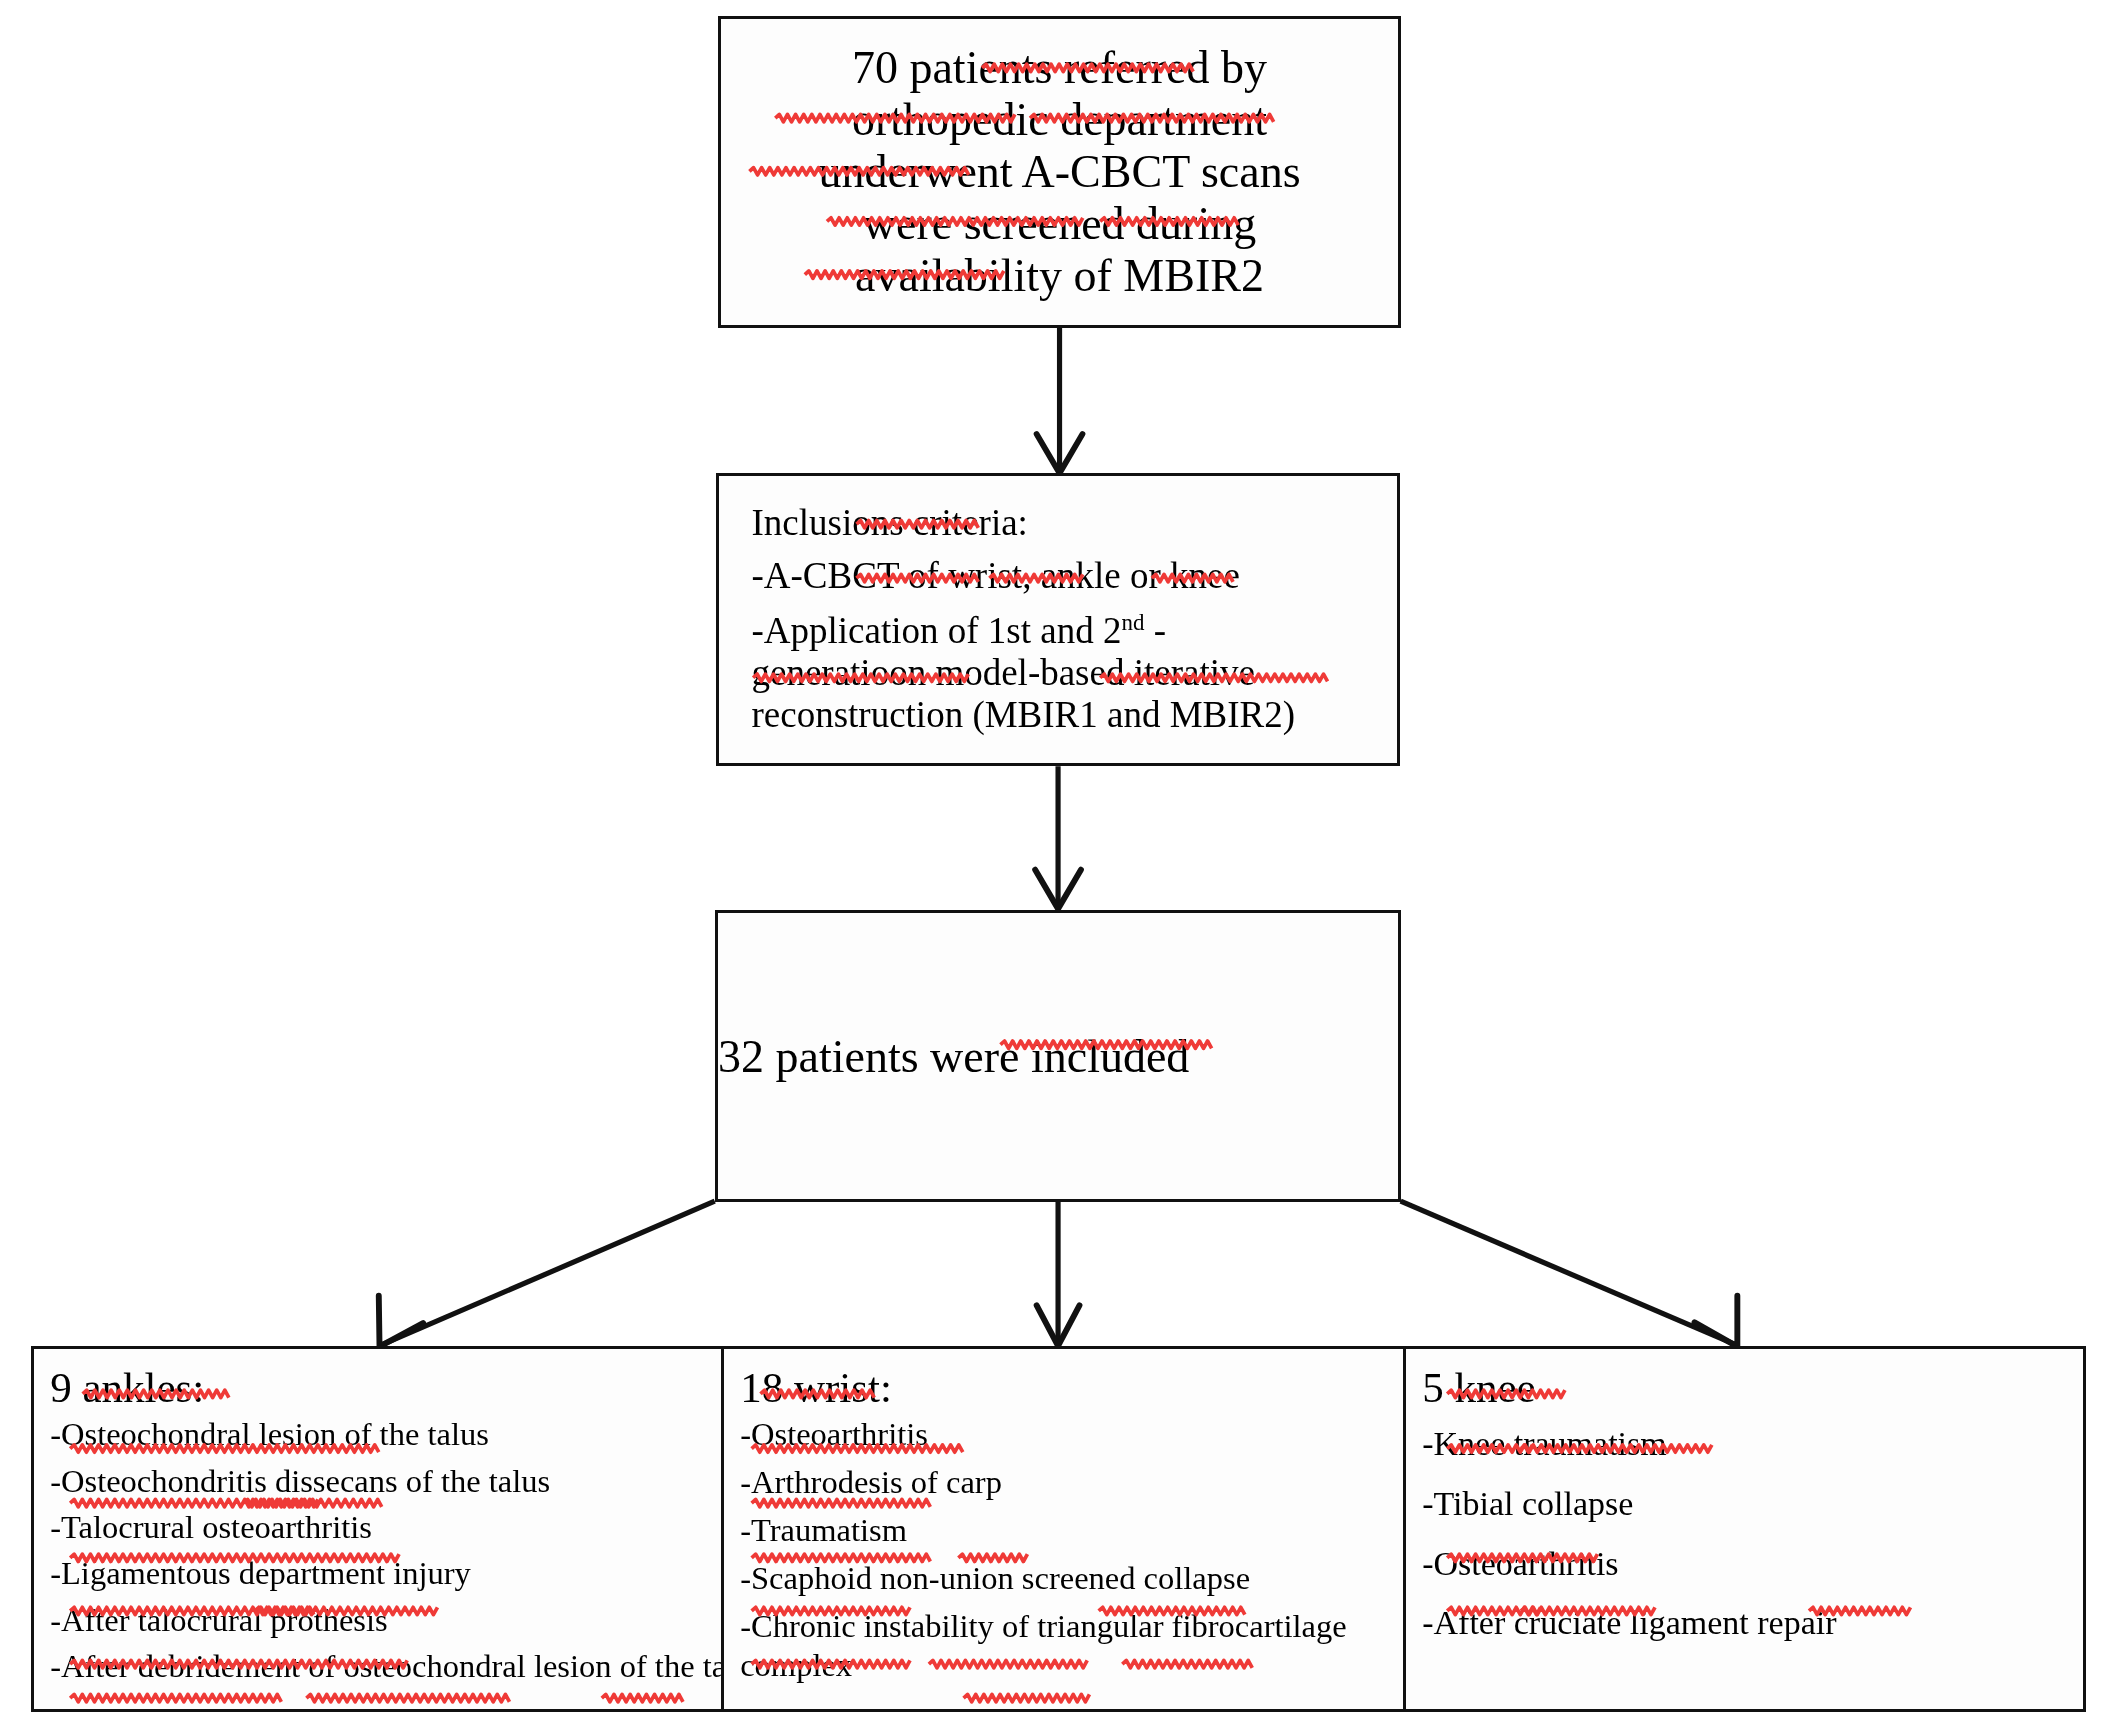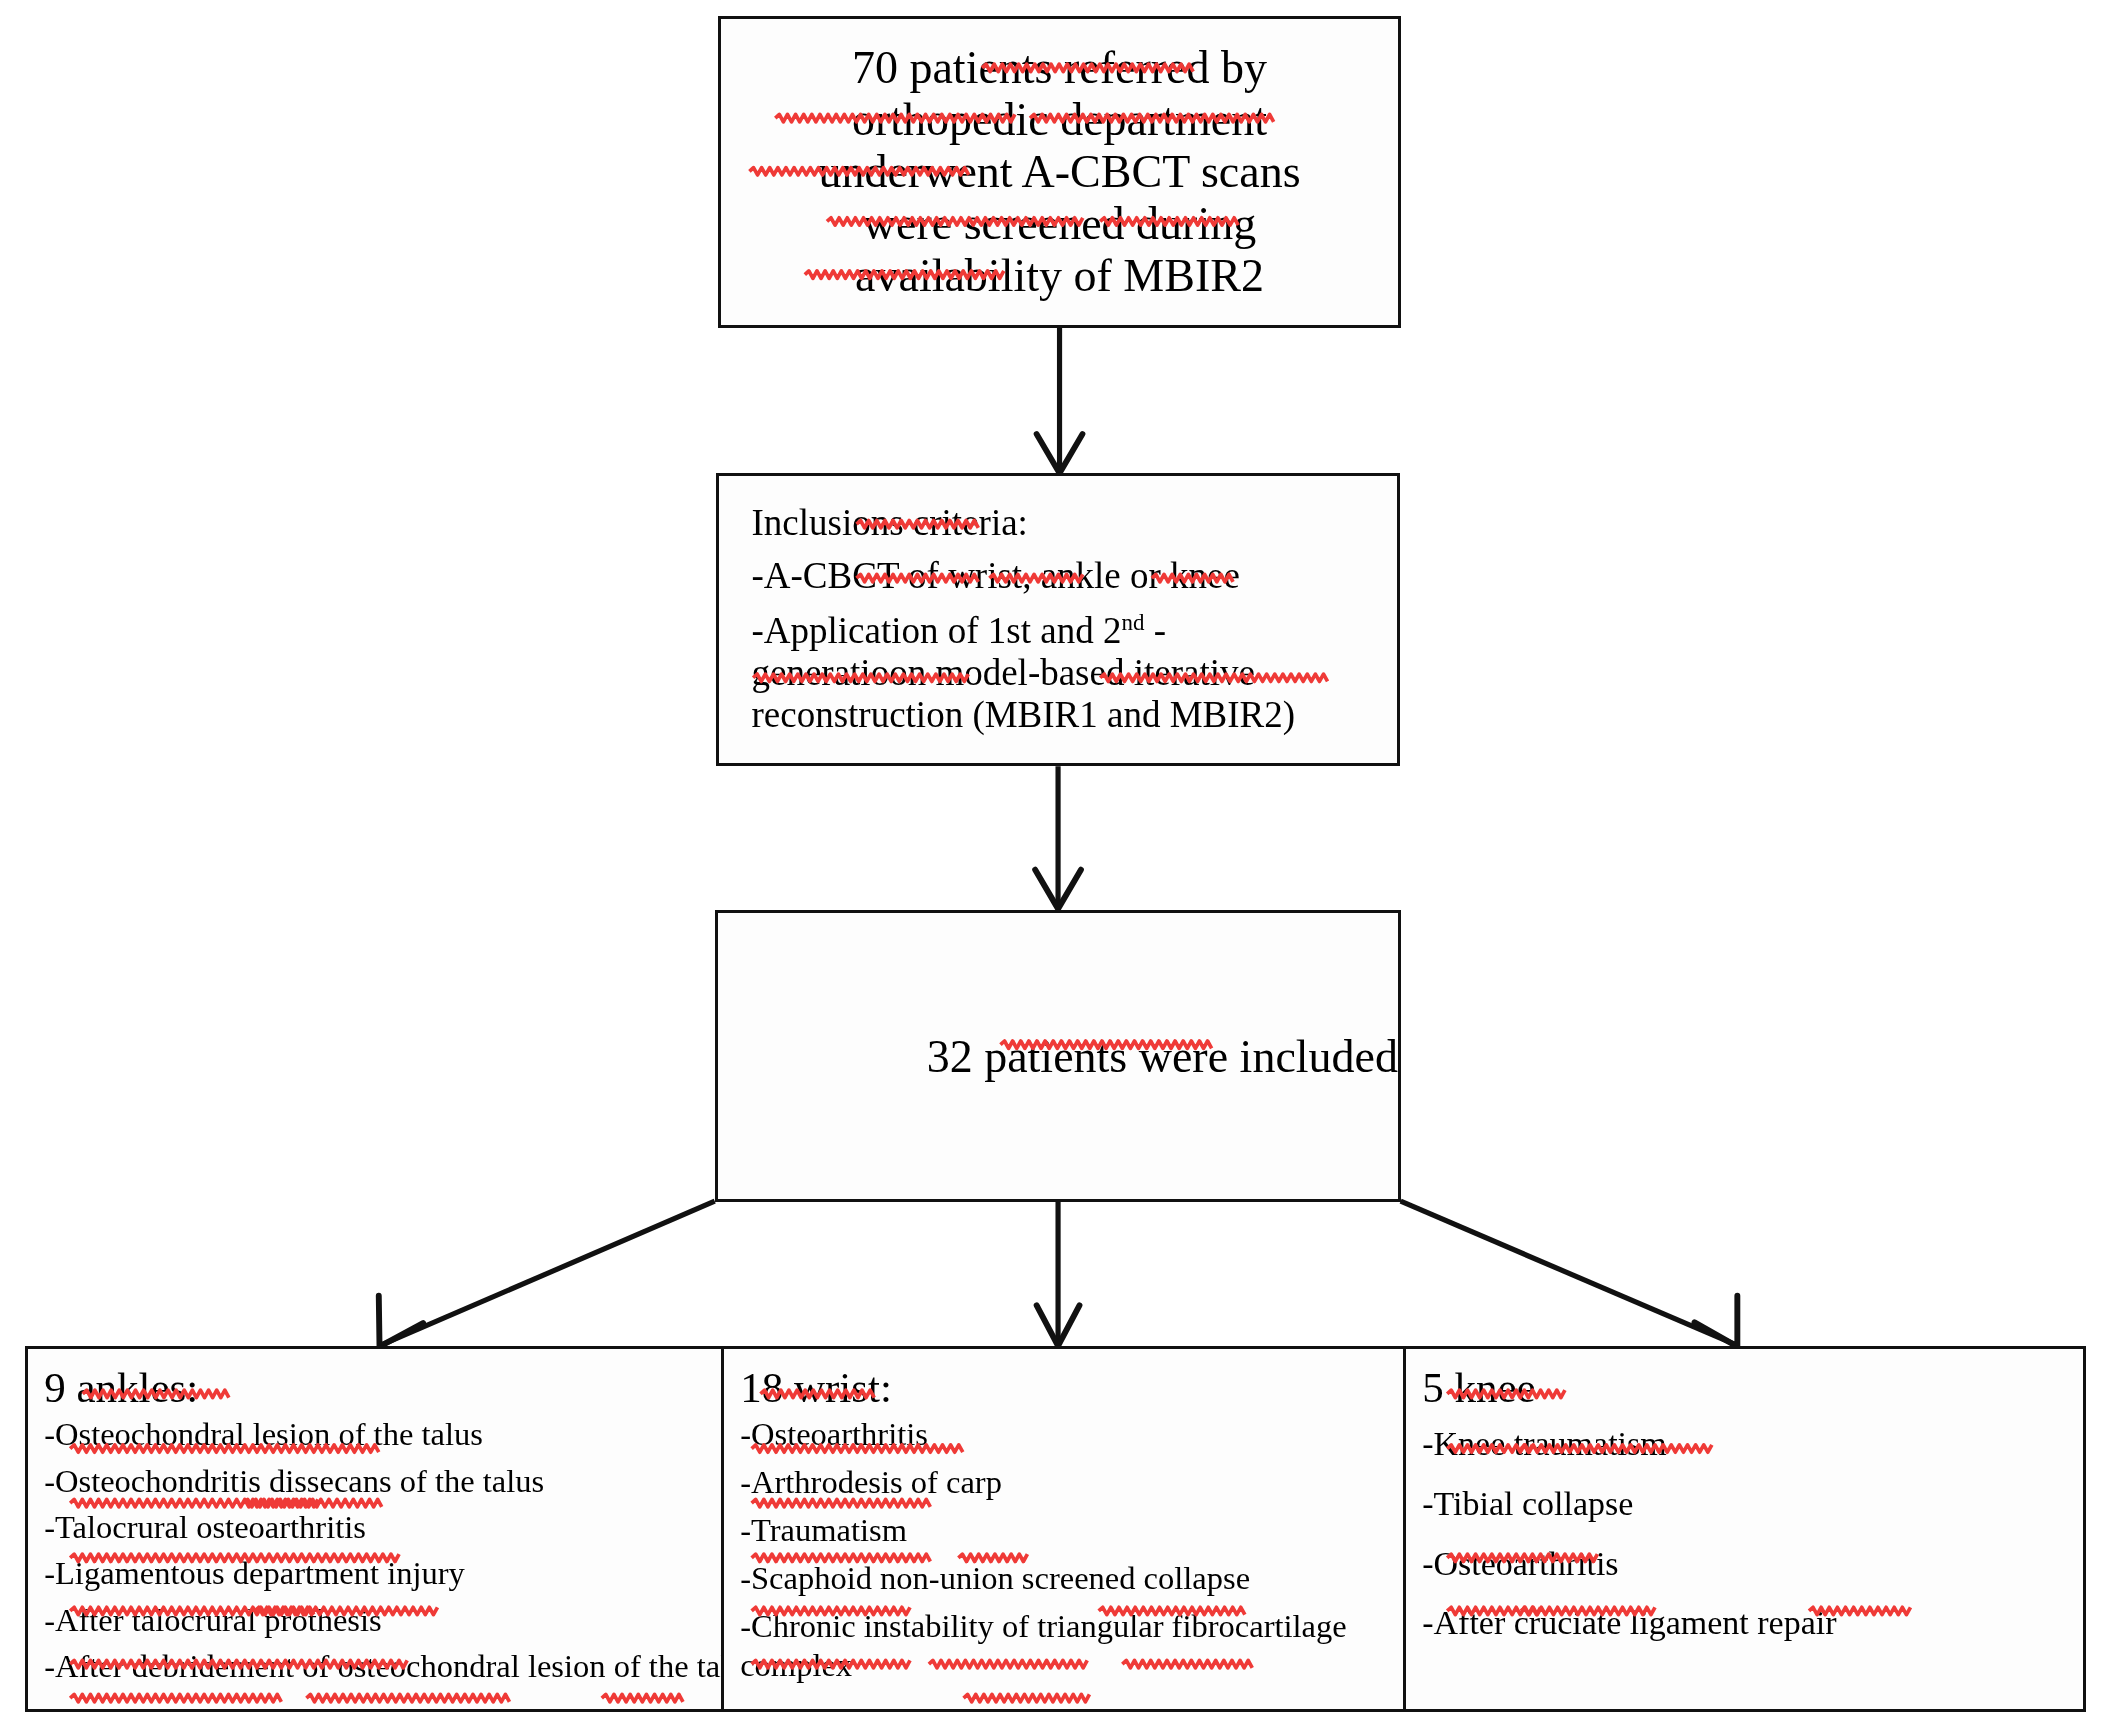--- a/index.html
+++ b/index.html
@@ -67,37 +67,37 @@
     line-height: 0;
   }
   
   #box-included {
     left: 715px;
     top: 910px;
     width: 686px;
     height: 292px;
     display: flex;
     align-items: center;
-    justify-content: flex-end;
+    justify-content: flex-start;
   }
   #box-included .included-text {
     font-size: 46px;
     text-align: center;
   }
   
   .bottom-box {
     position: absolute;
     top: 1346px;
     height: 366px;
     border: 3.7px solid #111111;
     background: #fdfdfd;
     box-sizing: border-box;
     padding: 16.2px 13.3px 0 16.2px;
   }
-  #box-ankles { left: 25px;   width: 812px; }
+  #box-ankles { left: 31px;   width: 812px; }
   #box-wrist  { left: 721px;  width: 738px; }
   #box-knee   { left: 1403px; width: 683px; }
 
   .group-head {
     font-size: 43px;
     line-height: 1.06;
     margin-bottom: 4.4px;
   }
   #box-knee .group-head {
     font-size: 43px;

